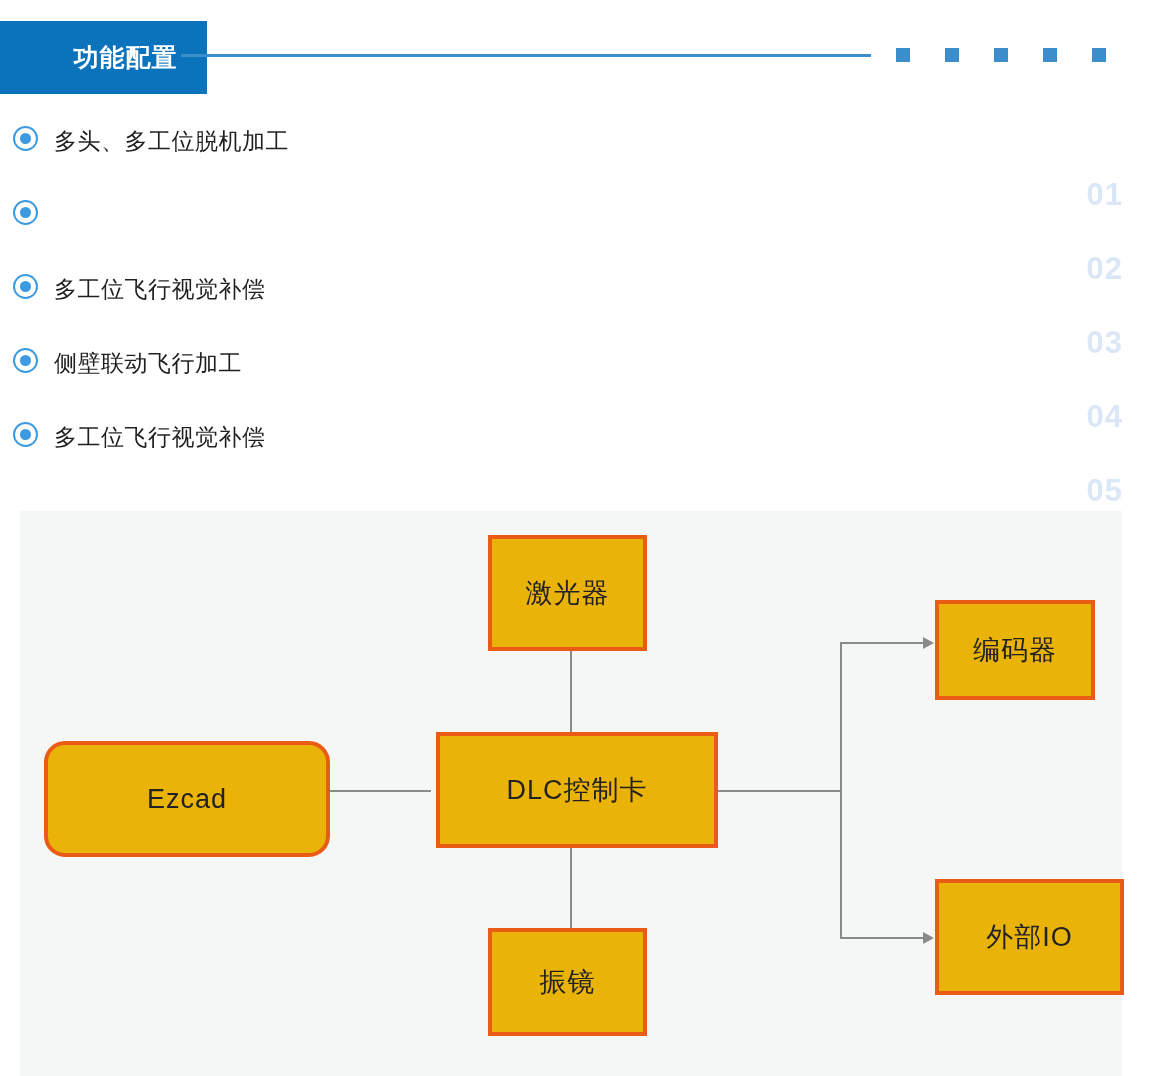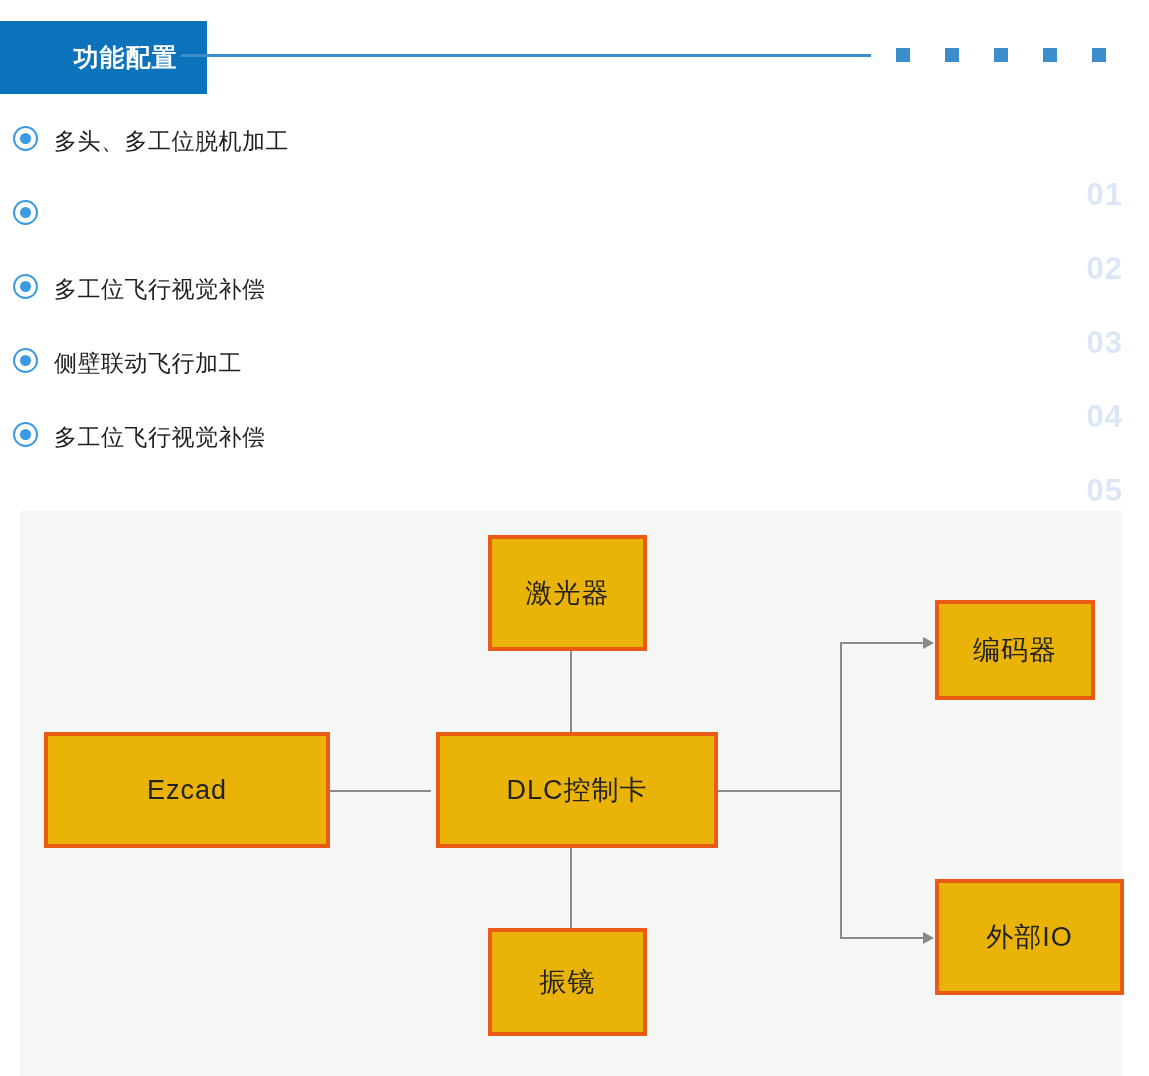--- a/index.html
+++ b/index.html
@@ -226,21 +226,21 @@
   <div class="conn conn-h" style="left:820px; top:131px; width:84px;"></div>
   <div class="arrow-head" style="left:903px; top:131px; transform:translateY(-5px);"></div>
 
   <div class="conn conn-h" style="left:820px; top:426px; width:84px;"></div>
   <div class="arrow-head" style="left:903px; top:426px; transform:translateY(-5px);"></div>
 
   <div class="node-box" style="left:468px; top:24px; width:159px; height:116px;">
     <span class="node-label">激光器</span>
   </div>
 
-  <div class="node-box" style="left:24px; top:221px; width:286px; height:116px;">
+  <div class="node-box" style="left:24px; top:230px; width:286px; height:116px;border-radius:21px;">
     <span class="node-label">Ezcad</span>
   </div>
 
   <div class="node-box" style="left:416px; top:221px; width:282px; height:116px;">
     <span class="node-label">DLC控制卡</span>
   </div>
 
   <div class="node-box" style="left:915px; top:89px; width:160px; height:100px;">
     <span class="node-label">编码器</span>
   </div>

